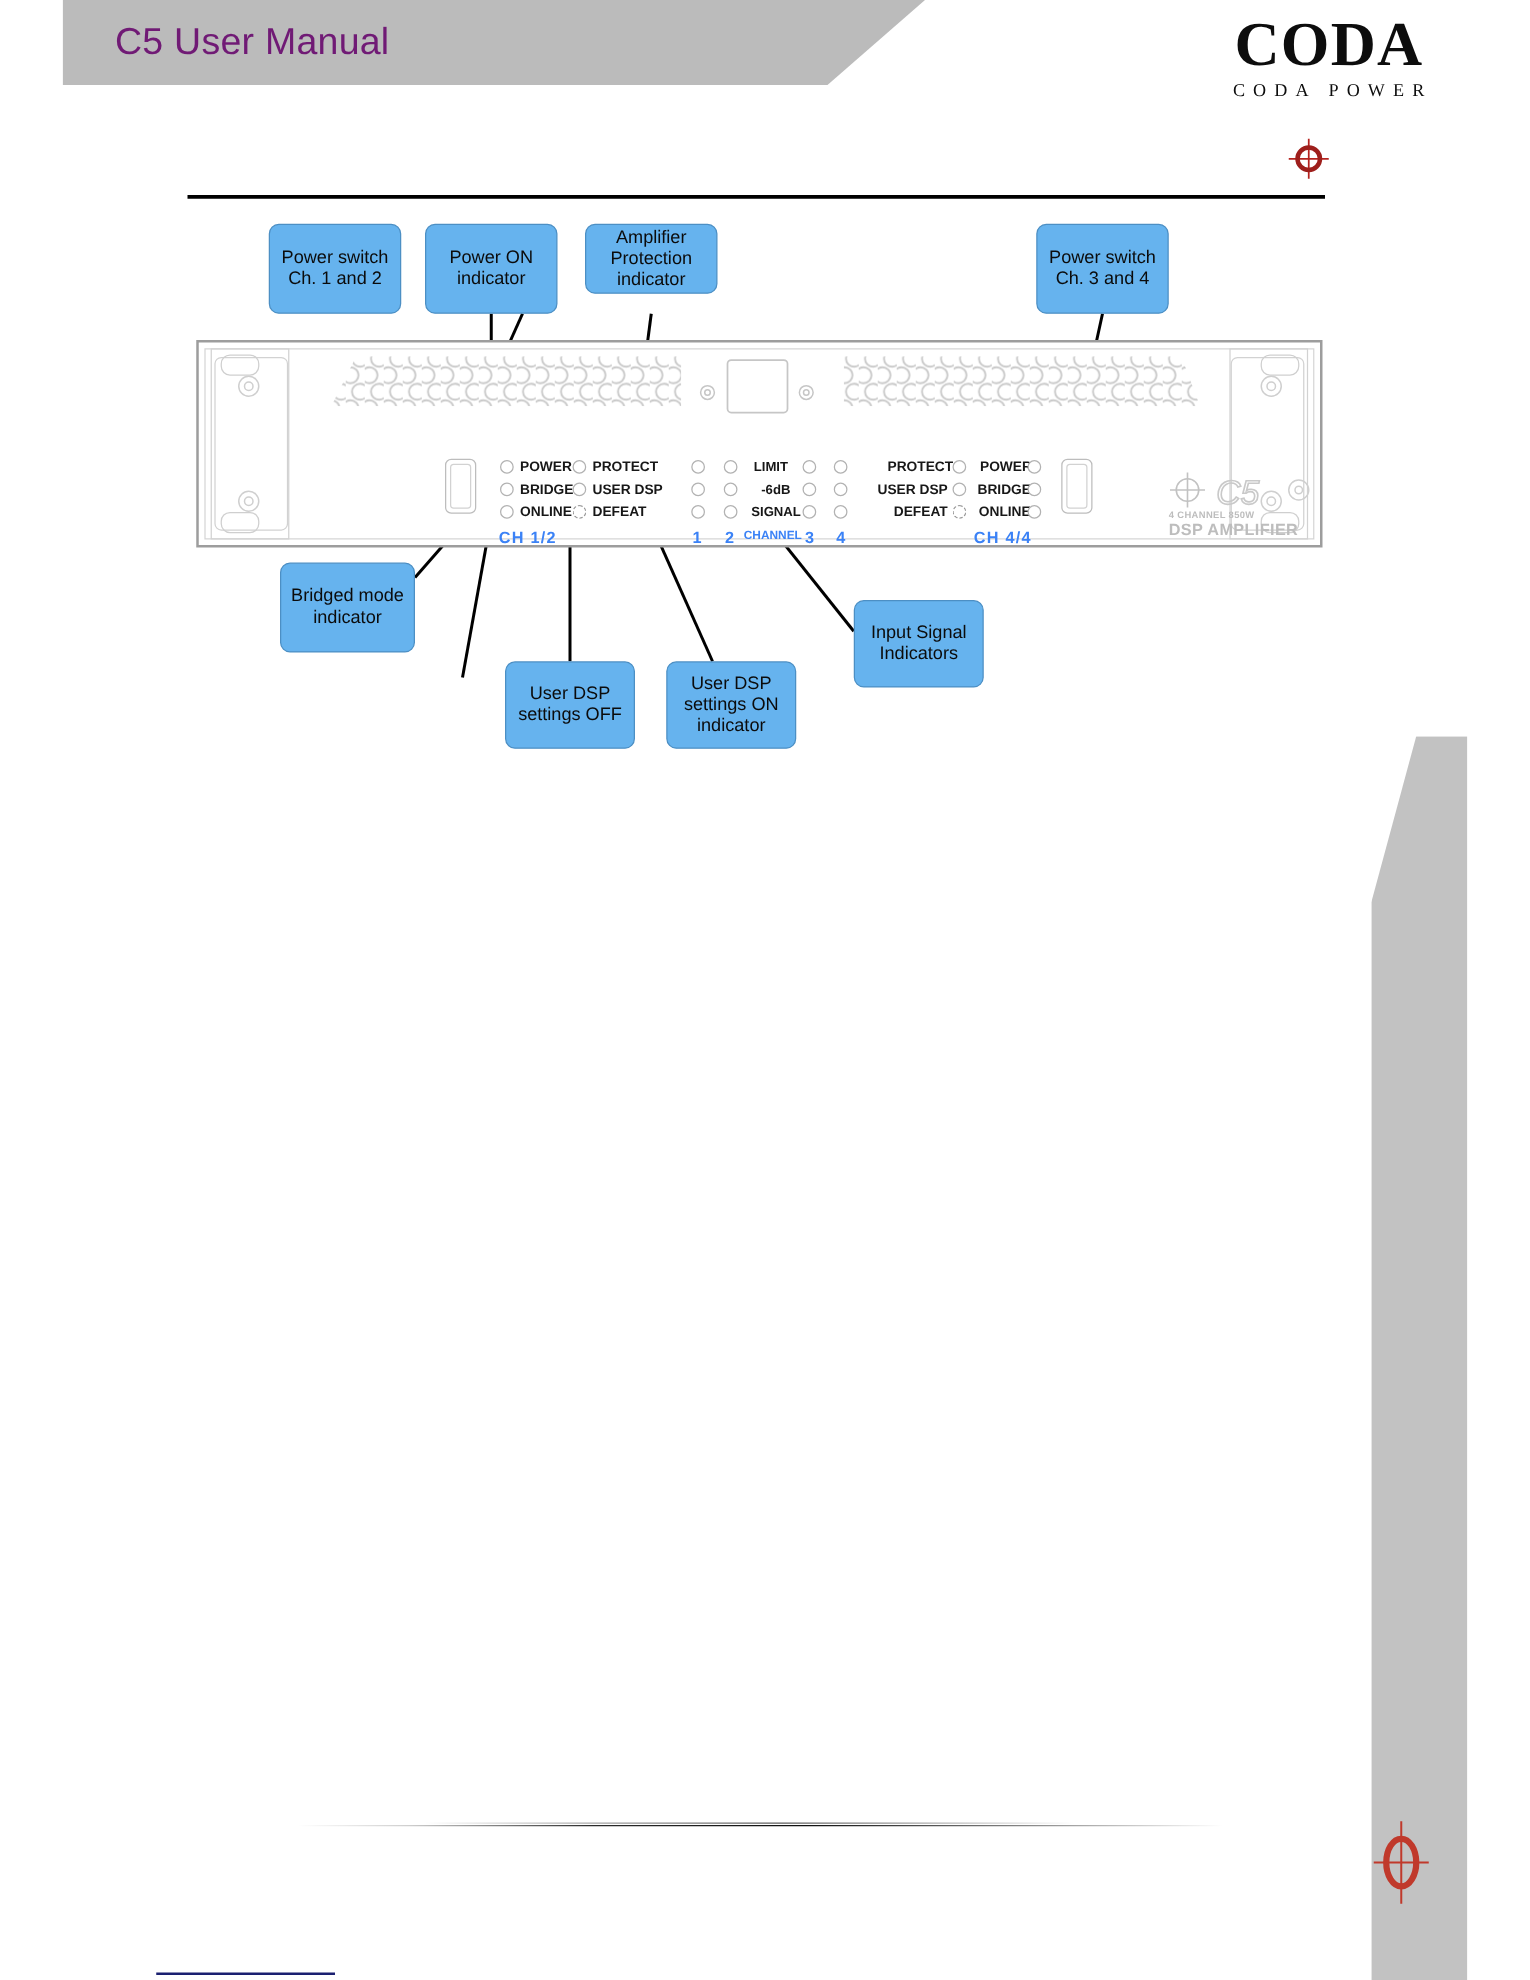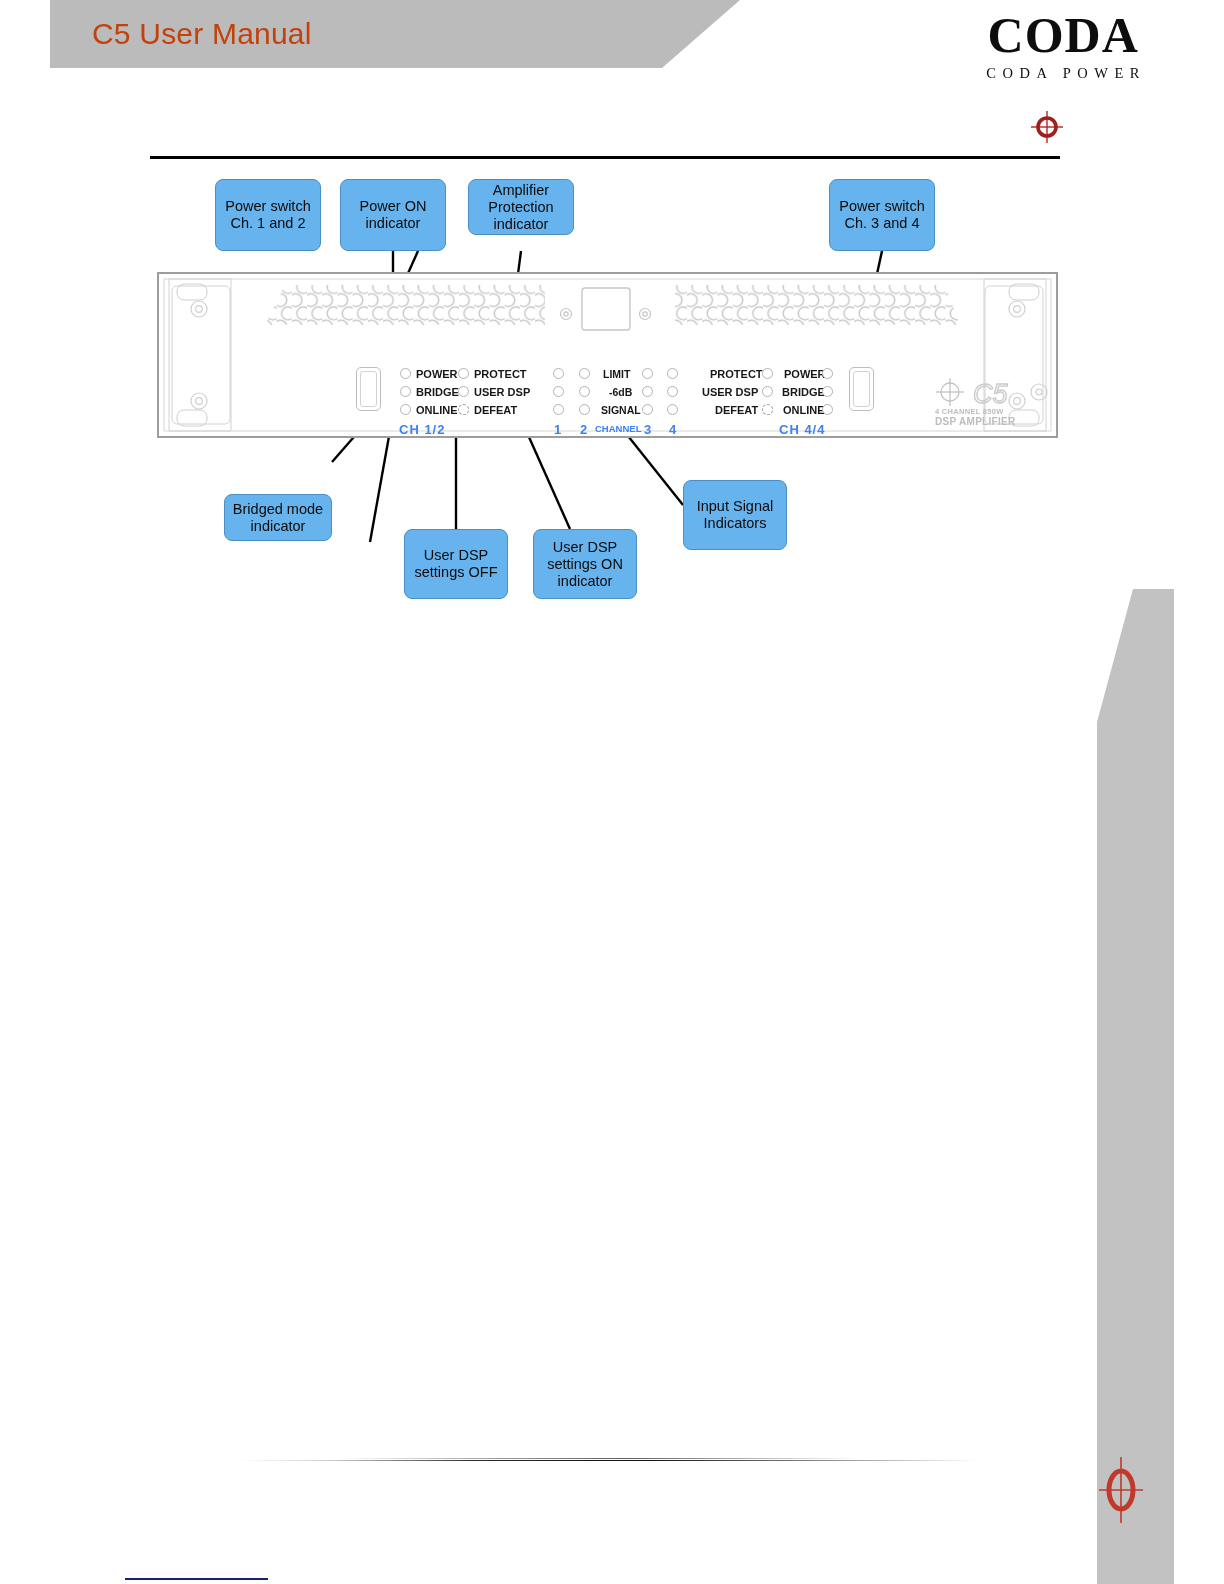--- a/index.html
+++ b/index.html
@@ -4,21 +4,21 @@
 <style>
   html,body{margin:0;padding:0;background:#fff;}
   body{width:1224px;height:1584px;position:relative;overflow:hidden;
        font-family:"Liberation Sans",sans-serif;}
 
   
   #header-band{position:absolute;left:50px;top:0;width:690px;height:68px;
      background:#bbbbbb;
      clip-path:polygon(0 0, 690px 0, 612px 68px, 0 68px);}
   #header-title{position:absolute;left:92px;top:12px;width:560px;height:44px;
-     font-size:30px;color:#c2410c;letter-spacing:.2px;line-height:44px;
+     font-size:30px;color:#701a75;letter-spacing:.2px;line-height:44px;
      white-space:nowrap;}
 
   
   #brand{position:absolute;right:78px;top:12px;text-align:center;}
   #brand-word{font-family:"Liberation Serif",serif;font-size:50px;font-weight:bold;
      color:#0d0d0d;line-height:.95;letter-spacing:1px;}
   #brand-sub{font-family:"Liberation Serif",serif;font-size:14.5px;color:#0d0d0d;
      letter-spacing:6.5px;margin-top:5px;padding-left:6px;}
 
   .regmark{position:absolute;}
@@ -244,35 +244,35 @@
       <div class="panel-label" style="left:629px;top:98px;font-size:11px;">POWER</div>
       <div class="led" style="left:667px;top:98px;"></div>
       <div class="panel-label" style="left:627px;top:116px;font-size:11px;">BRIDGE</div>
       <div class="led" style="left:667px;top:116px;"></div>
       <div class="panel-label" style="left:628px;top:134px;font-size:11px;">ONLINE</div>
       <div class="led" style="left:667px;top:134px;"></div>
     </div>
     <div class="chlabel" style="left:624px;top:152px;">CH 4/4</div>
 
     <div class="panel-label" style="left:780px;top:137px;font-size:7.5px;color:#bdbdbd;letter-spacing:.3px;">4 CHANNEL 850W</div>
-    <div class="panel-label" style="left:780px;top:146px;font-size:10px;color:#bdbdbd;letter-spacing:.3px;">DSP AMPLIFIER</div>
+    <div class="panel-label" style="left:780px;top:146px;font-size:13px;color:#bdbdbd;letter-spacing:.3px;">DSP AMPLIFIER</div>
   </div>
 <div class="callout" style="left: 65px; top: 9px; width: 106px; height: 72px;">
       <span>Power switch<br>Ch. 1 and 2</span>
     </div>
     <div class="callout" style="left: 190px; top: 9px; width: 106px; height: 72px;">
       <span>Power ON<br>indicator</span>
     </div>
     <div class="callout" style="left: 318px; top: 9px; width: 106px; height: 56px;">
       <span>Amplifier<br>Protection<br>indicator</span>
     </div>
     <div class="callout" style="left: 679px; top: 9px; width: 106px; height: 72px;">
       <span>Power switch<br>Ch. 3 and 4</span>
     </div>
-    <div class="callout" style="left: 74px; top: 280px; width: 108px; height: 47px; margin-top: 44px;">
+    <div class="callout" style="left: 74px; top: 280px; width: 108px; height: 72px;">
       <span>Bridged mode<br>indicator</span>
     </div>
     <div class="callout" style="left: 254px; top: 359px; width: 104px; height: 70px;">
       <span>User DSP<br>settings OFF</span>
     </div>
     <div class="callout" style="left: 383px; top: 359px; width: 104px; height: 70px;">
       <span>User DSP<br>settings ON<br>indicator</span>
     </div>
     <div class="callout" style="left: 533px; top: 310px; width: 104px; height: 70px;">
       <span>Input Signal<br>Indicators</span>

